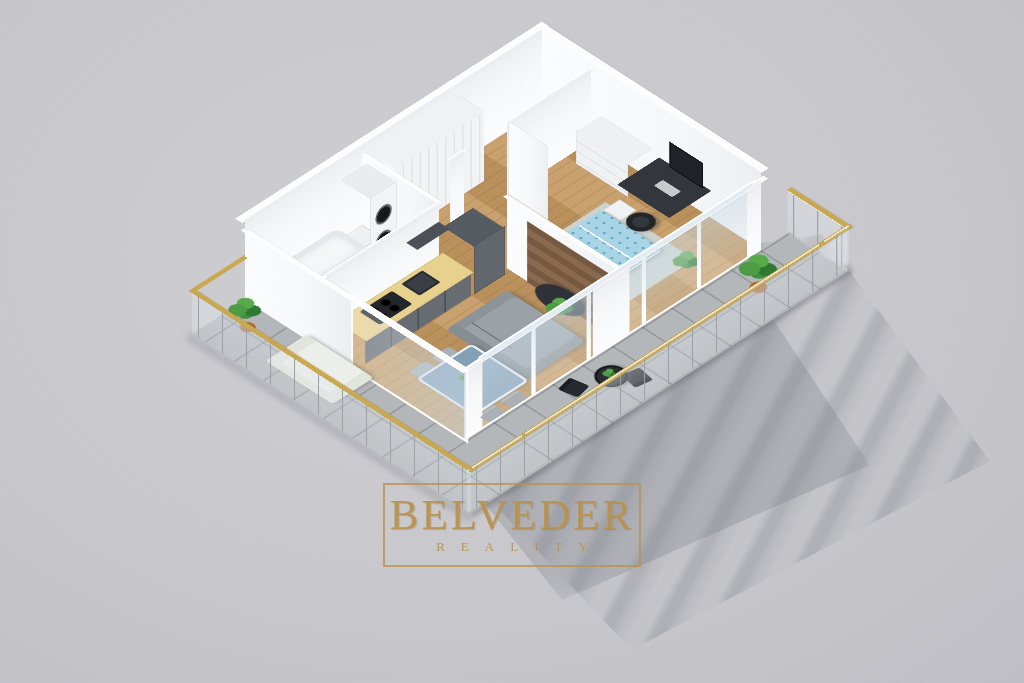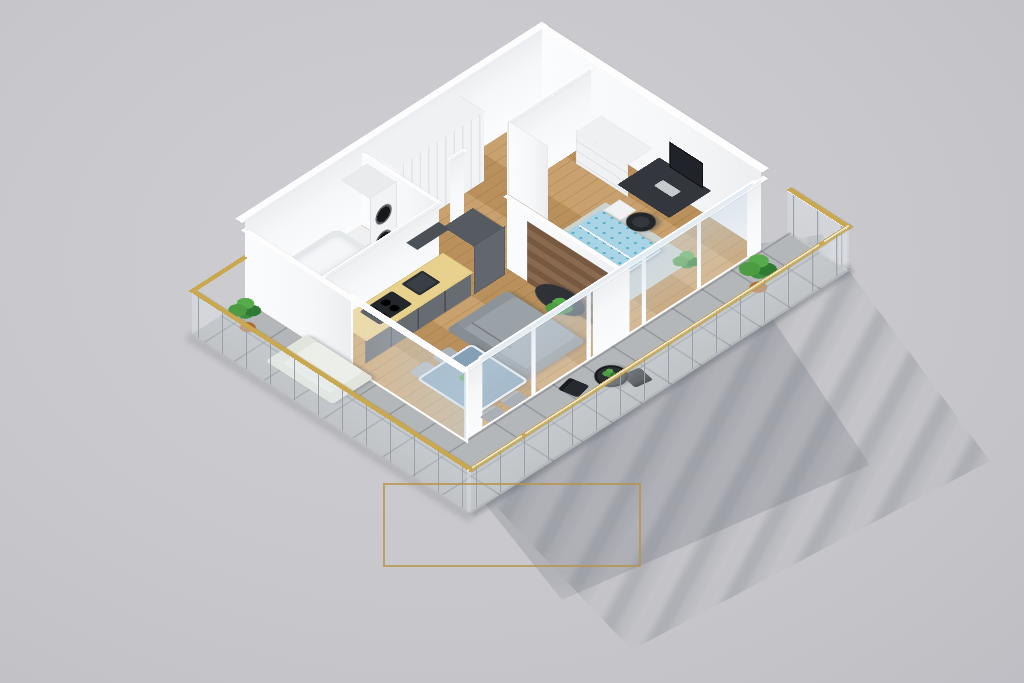--- a/index.html
+++ b/index.html
@@ -246,14 +246,16 @@
       <div class="up-x post" style="left:342px;top:392px;width:2px;height:55px;"></div>
       <div class="up-x post" style="left:376px;top:392px;width:2px;height:55px;"></div>
       <div class="up-x post" style="left:410px;top:392px;width:2px;height:55px;"></div>
       <div class="up-x post" style="left:444px;top:392px;width:2px;height:55px;"></div>
       <div class="up-yl post" style="left:457px;top:318px;width:55px;height:2px;"></div>
       <div class="up-yl post" style="left:457px;top:352px;width:55px;height:2px;"></div>
       <div class="up-yl post" style="left:457px;top:386px;width:55px;height:2px;"></div>
     </div>
 
   <div class="watermark">
+    <div class="wm-brand">BELVEDER</div>
+    <div class="wm-tagline">REALITY</div>
   </div>
 </div>
 
 </body></html>

